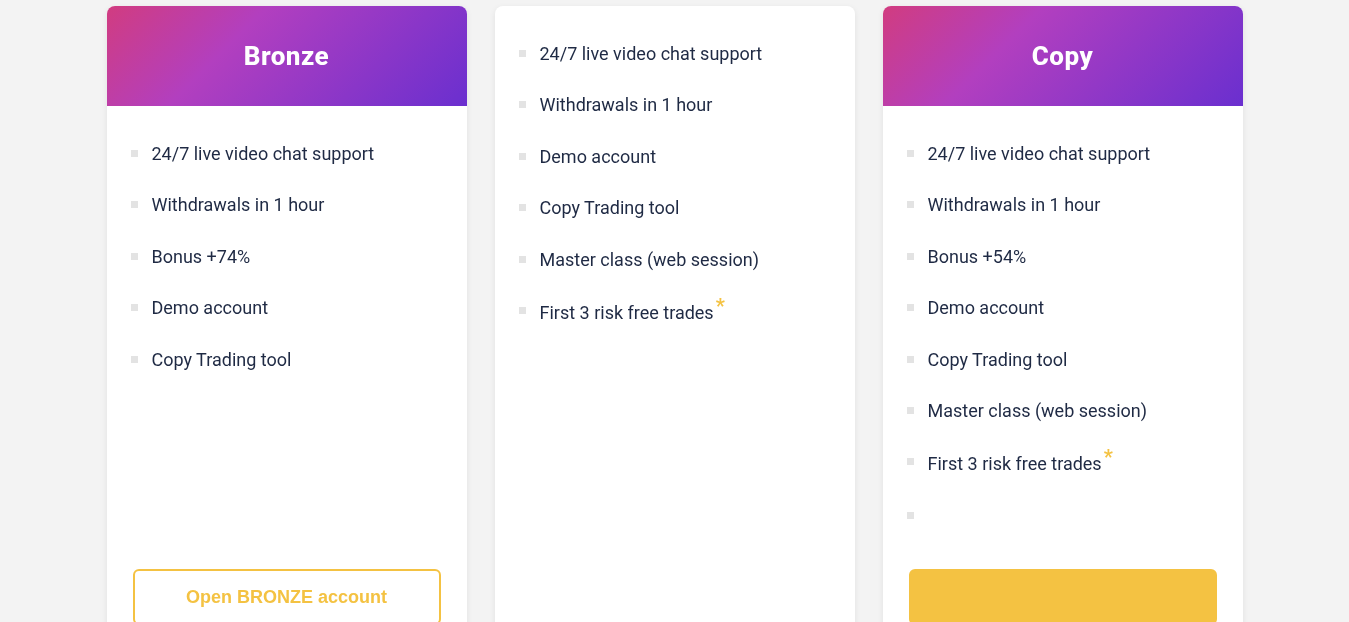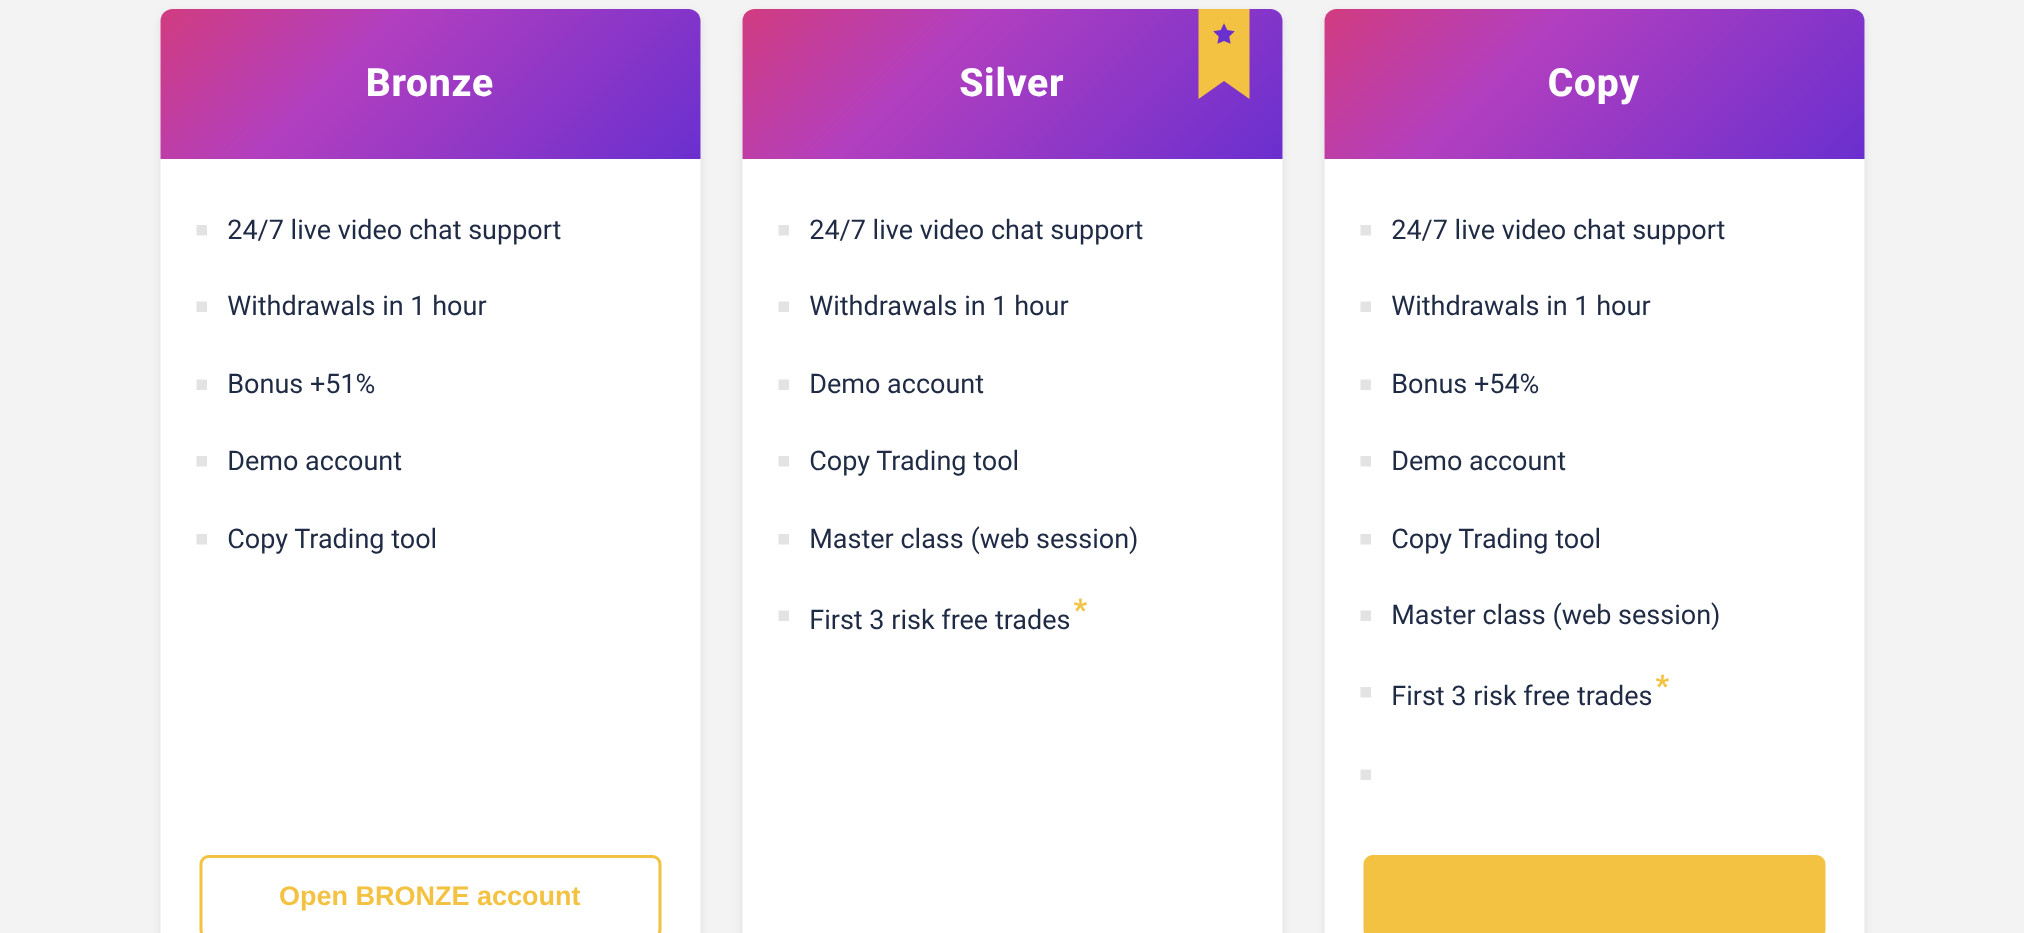--- a/index.html
+++ b/index.html
@@ -129,45 +129,37 @@
       <div class="feature-item">
           <span class="bullet"></span>
           <span class="feature-text">24/7 live video chat support</span>
         </div>
       <div class="feature-item">
           <span class="bullet"></span>
           <span class="feature-text">Withdrawals in 1 hour</span>
         </div>
       <div class="feature-item">
           <span class="bullet"></span>
-          <span class="feature-text">Bonus +51%</span>
+          <span class="feature-text">Bonus +74%</span>
         </div>
       <div class="feature-item">
           <span class="bullet"></span>
           <span class="feature-text">Demo account</span>
         </div>
       <div class="feature-item">
           <span class="bullet"></span>
           <span class="feature-text">Copy Trading tool</span>
         </div>
     </div>
     <div class="cta-wrap">
       <button class="cta">Open BRONZE account</button>
     </div>
   </div>
 
   <div class="card">
-    <div class="card-header">
-      <div class="ribbon">
-        <svg viewBox="0 0 24 24">
-            <path fill="#6a2fcf" d="M12 2l2.9 6.1 6.7.9-4.9 4.7 1.2 6.6L12 17.8 6.1 20.3l1.2-6.6L2.4 9l6.7-.9L12 2z"></path>
-          </svg>
-      </div>
-      <div class="card-title">Silver</div>
-    </div>
     <div class="features">
       <div class="feature-item">
           <span class="bullet"></span>
           <span class="feature-text">24/7 live video chat support</span>
         </div>
       <div class="feature-item">
           <span class="bullet"></span>
           <span class="feature-text">Withdrawals in 1 hour</span>
         </div>
       <div class="feature-item">

